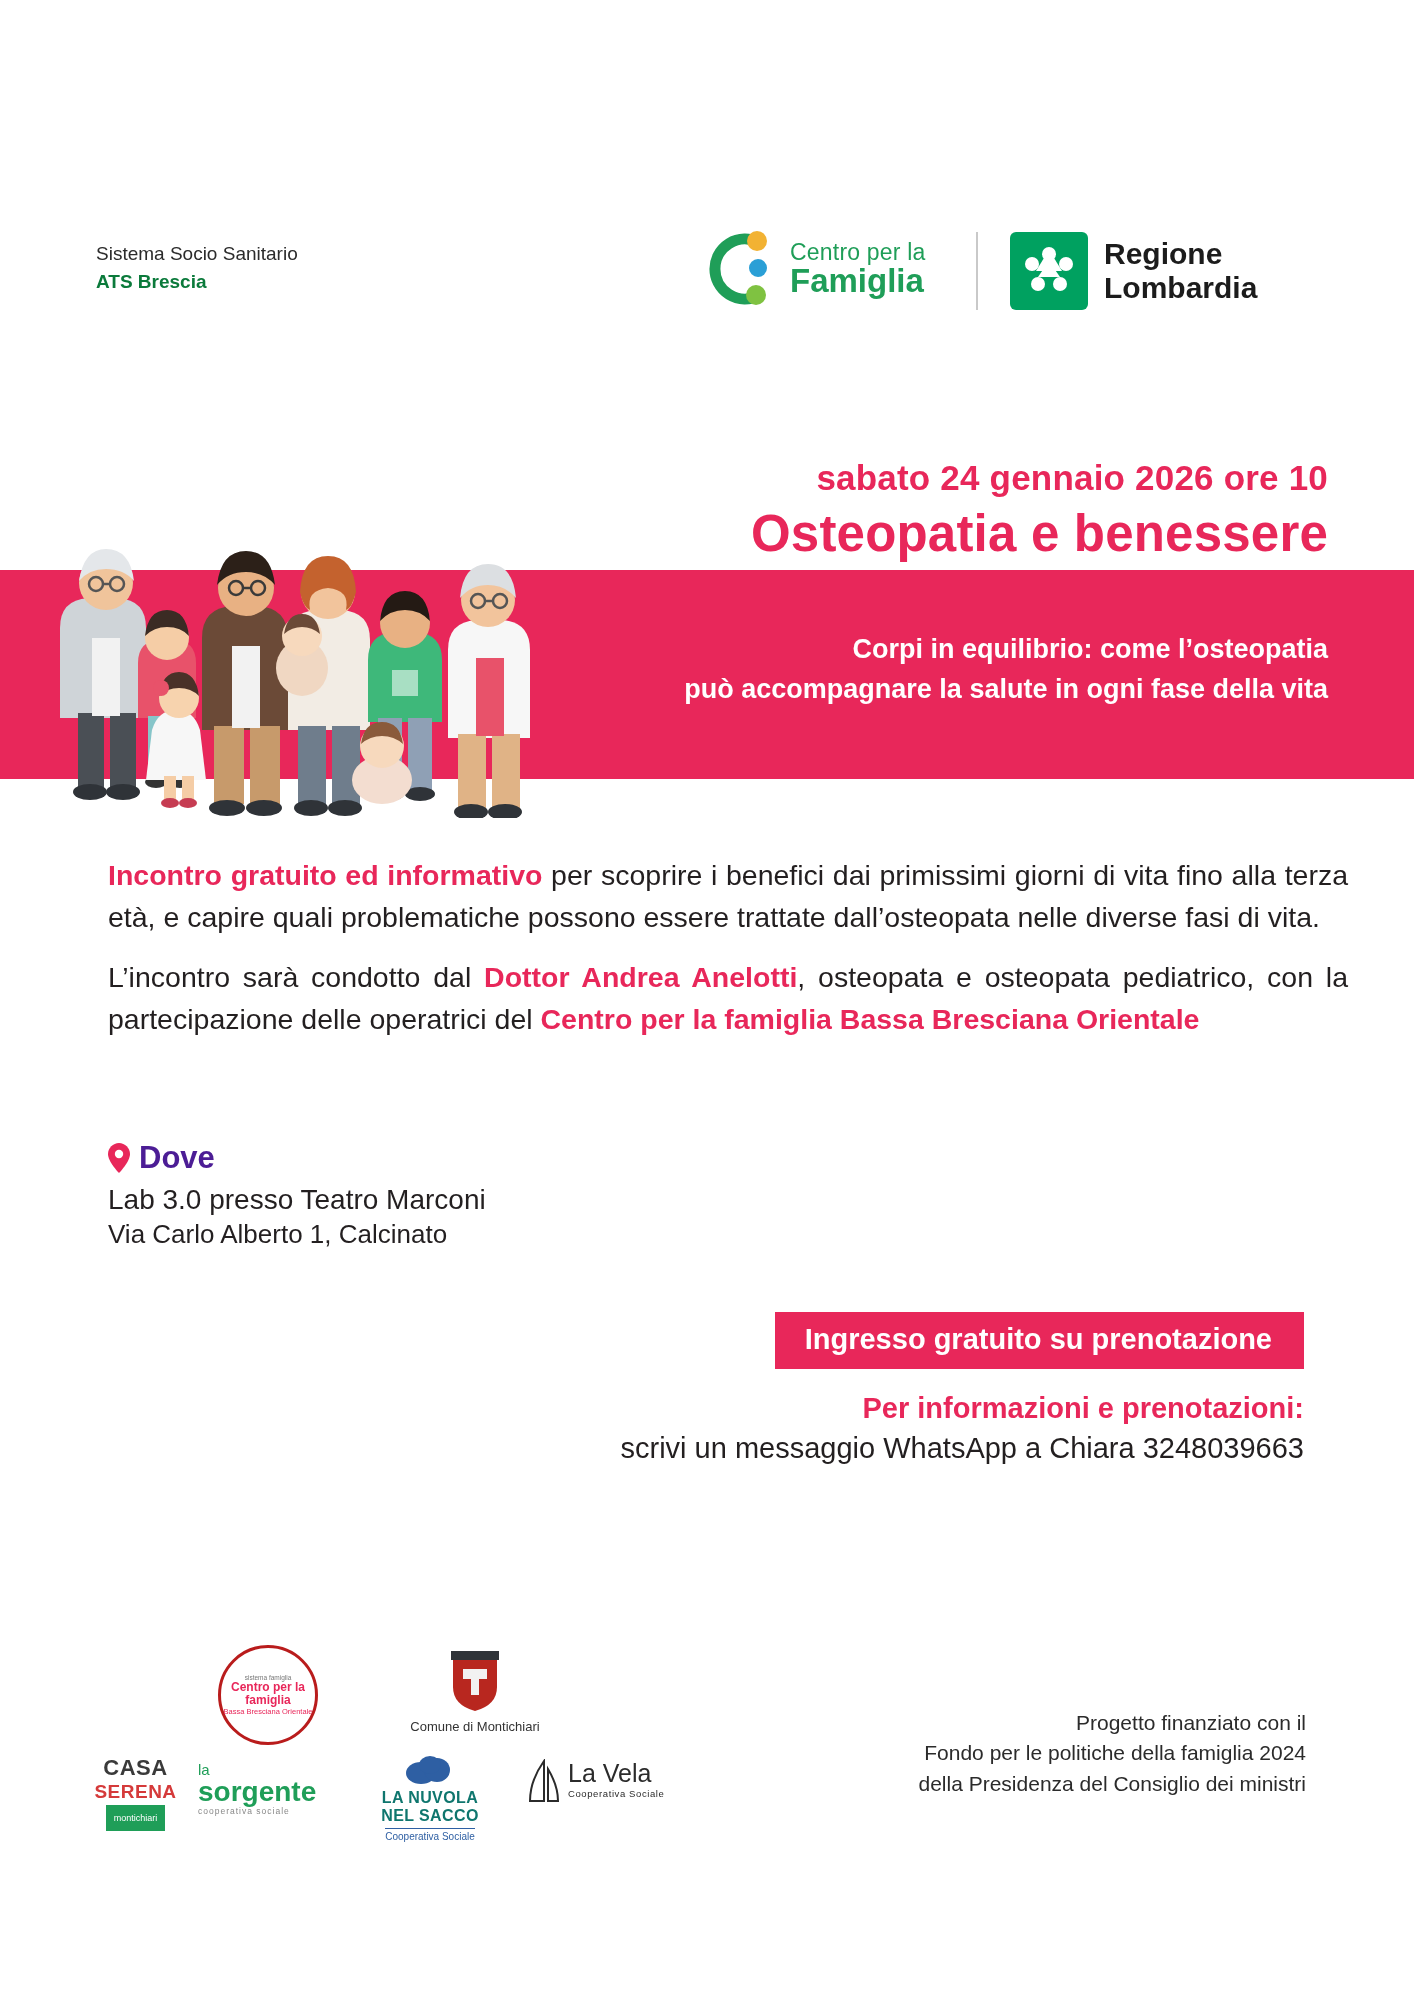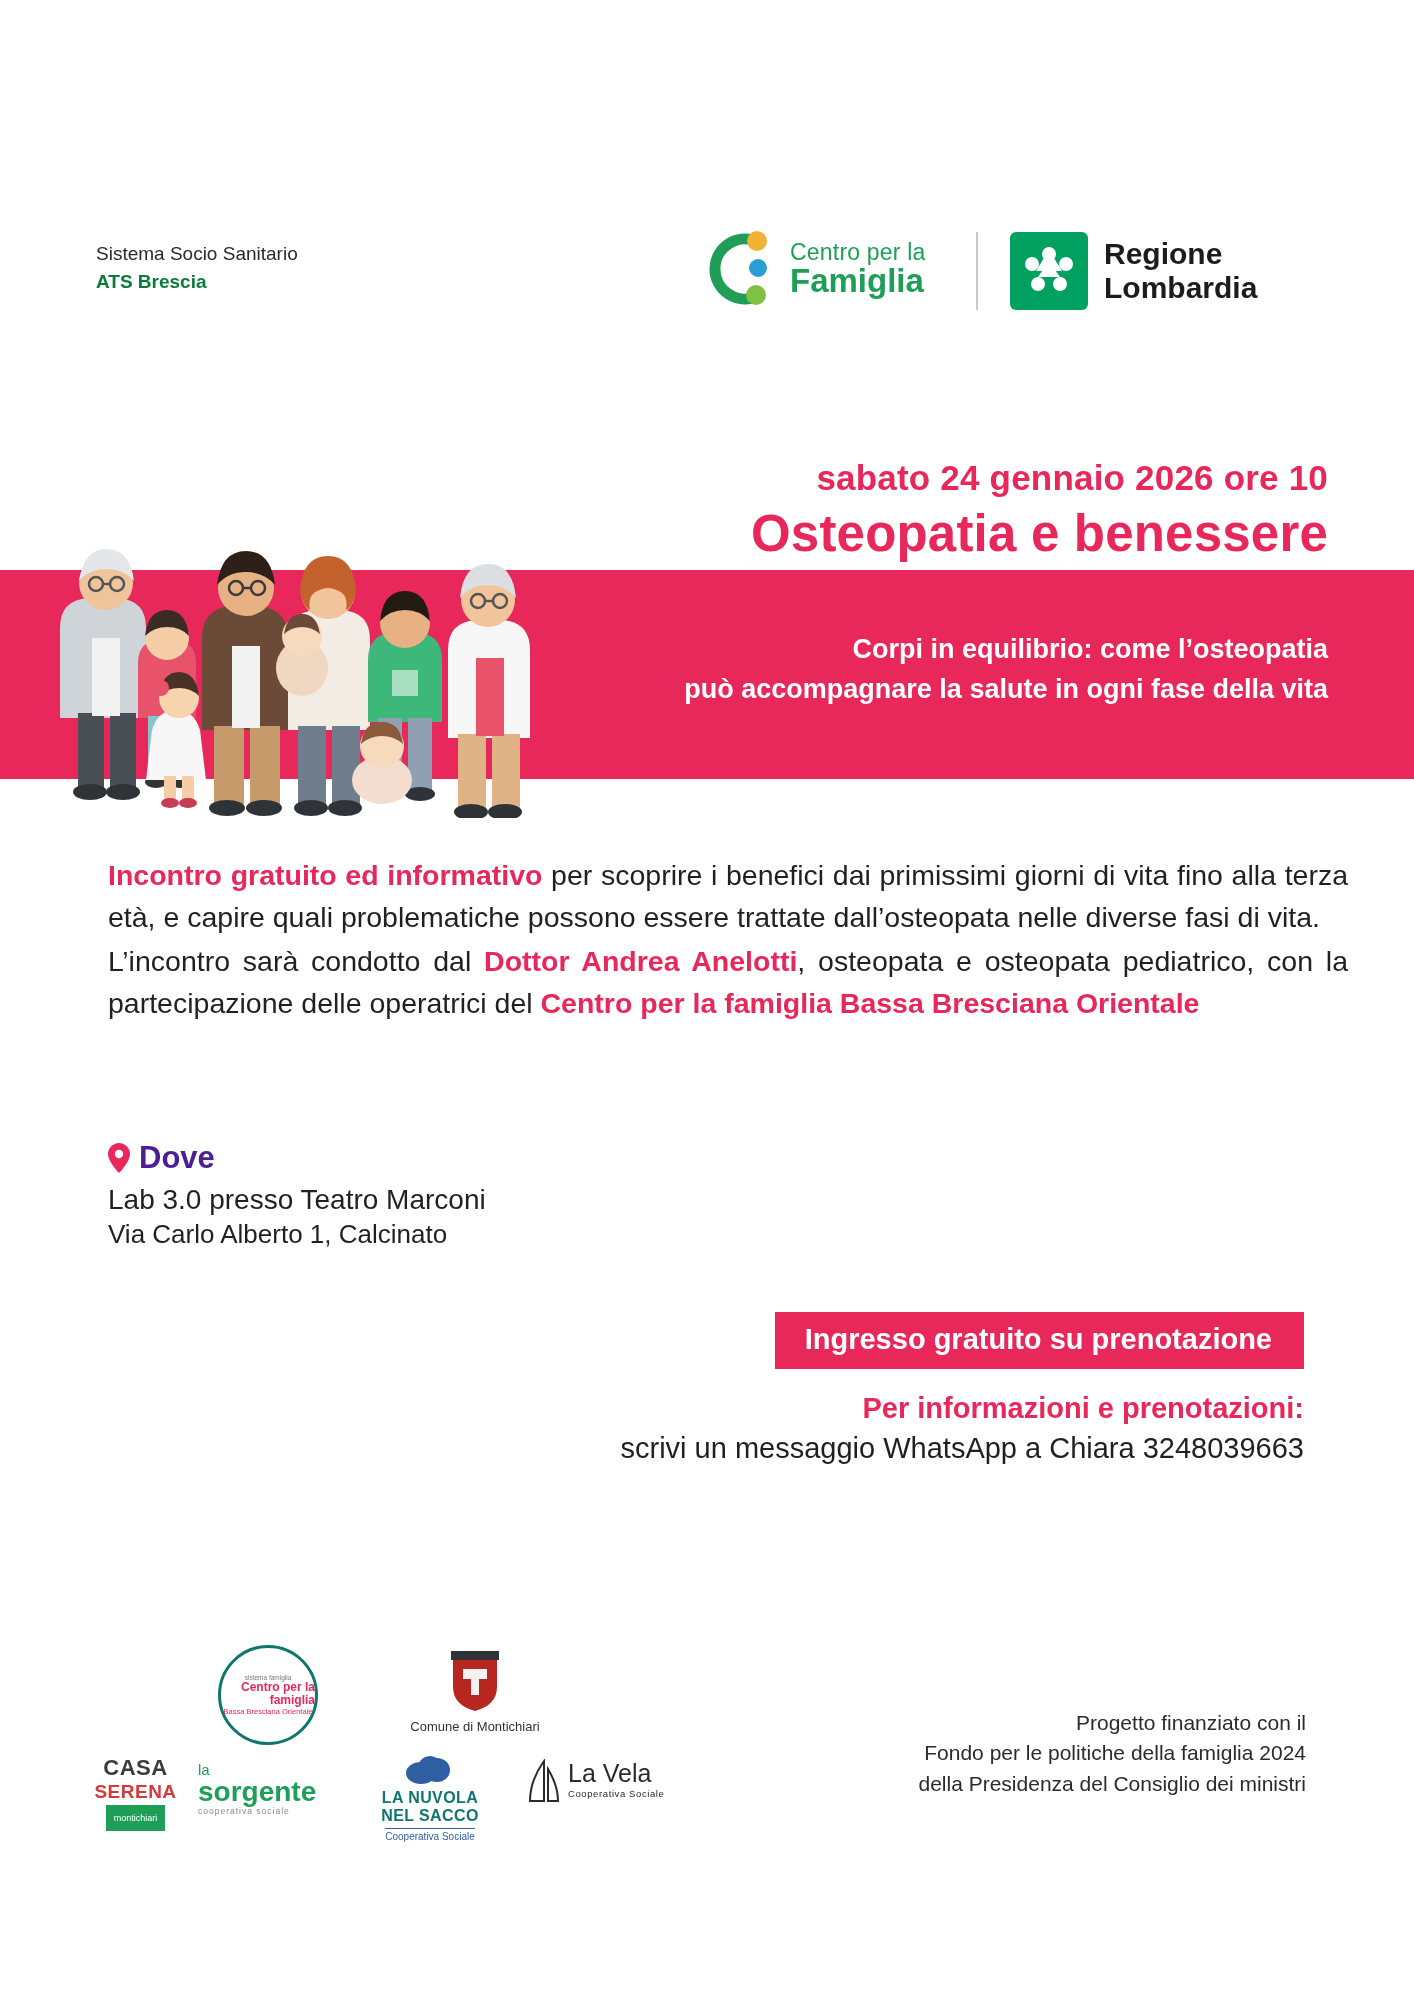--- a/index.html
+++ b/index.html
@@ -132,21 +132,21 @@
     left: 108px;
     top: 855px;
     width: 1240px;
     font-size: 28.5px;
     line-height: 1.47;
     text-align: justify;
     color: #231f20;
   }
   .body-text .hl { color: #e8275a; font-weight: bold; }
   .body-text p { margin: 0; }
-  .body-text p.p2 { margin-top: 2px; text-align: justify; }
+  .body-text p.p2 { margin-top: 18px; text-align: justify; }
 
   
   .dove-wrap {
     position: absolute;
     left: 108px;
     top: 1140px;
   }
   .dove-head {
     display: flex;
     align-items: center;
@@ -196,23 +196,23 @@
     font-size: 29px;
     text-align: right;
   }
 
   
   .footer { position: absolute; left: 0; top: 1625px; width: 1414px; height: 190px; }
 
   .logo-cpf-circle {
     position: absolute; left: 218px; top: 20px;
     width: 100px; height: 100px; border-radius: 50%;
-    border: 3px solid #0f766e;
+    border: 3px solid #b91c1c;
     display: flex; flex-direction: column; align-items: center; justify-content: center;
-    text-align: right; line-height: 1.12;
+    text-align: center; line-height: 1.12;
   }
   .logo-cpf-circle .t1 { font-size: 6.5px; color: #777; }
   .logo-cpf-circle .t2 { font-size: 12px; color: #e8275a; font-weight: bold; }
   .logo-cpf-circle .t3 { font-size: 7.5px; color: #e8275a; }
 
   .logo-montichiari {
     position: absolute; left: 400px; top: 22px;
     width: 150px; text-align: center;
   }
   .crest { width: 52px; height: 66px; margin: 0 auto; display: block; }

